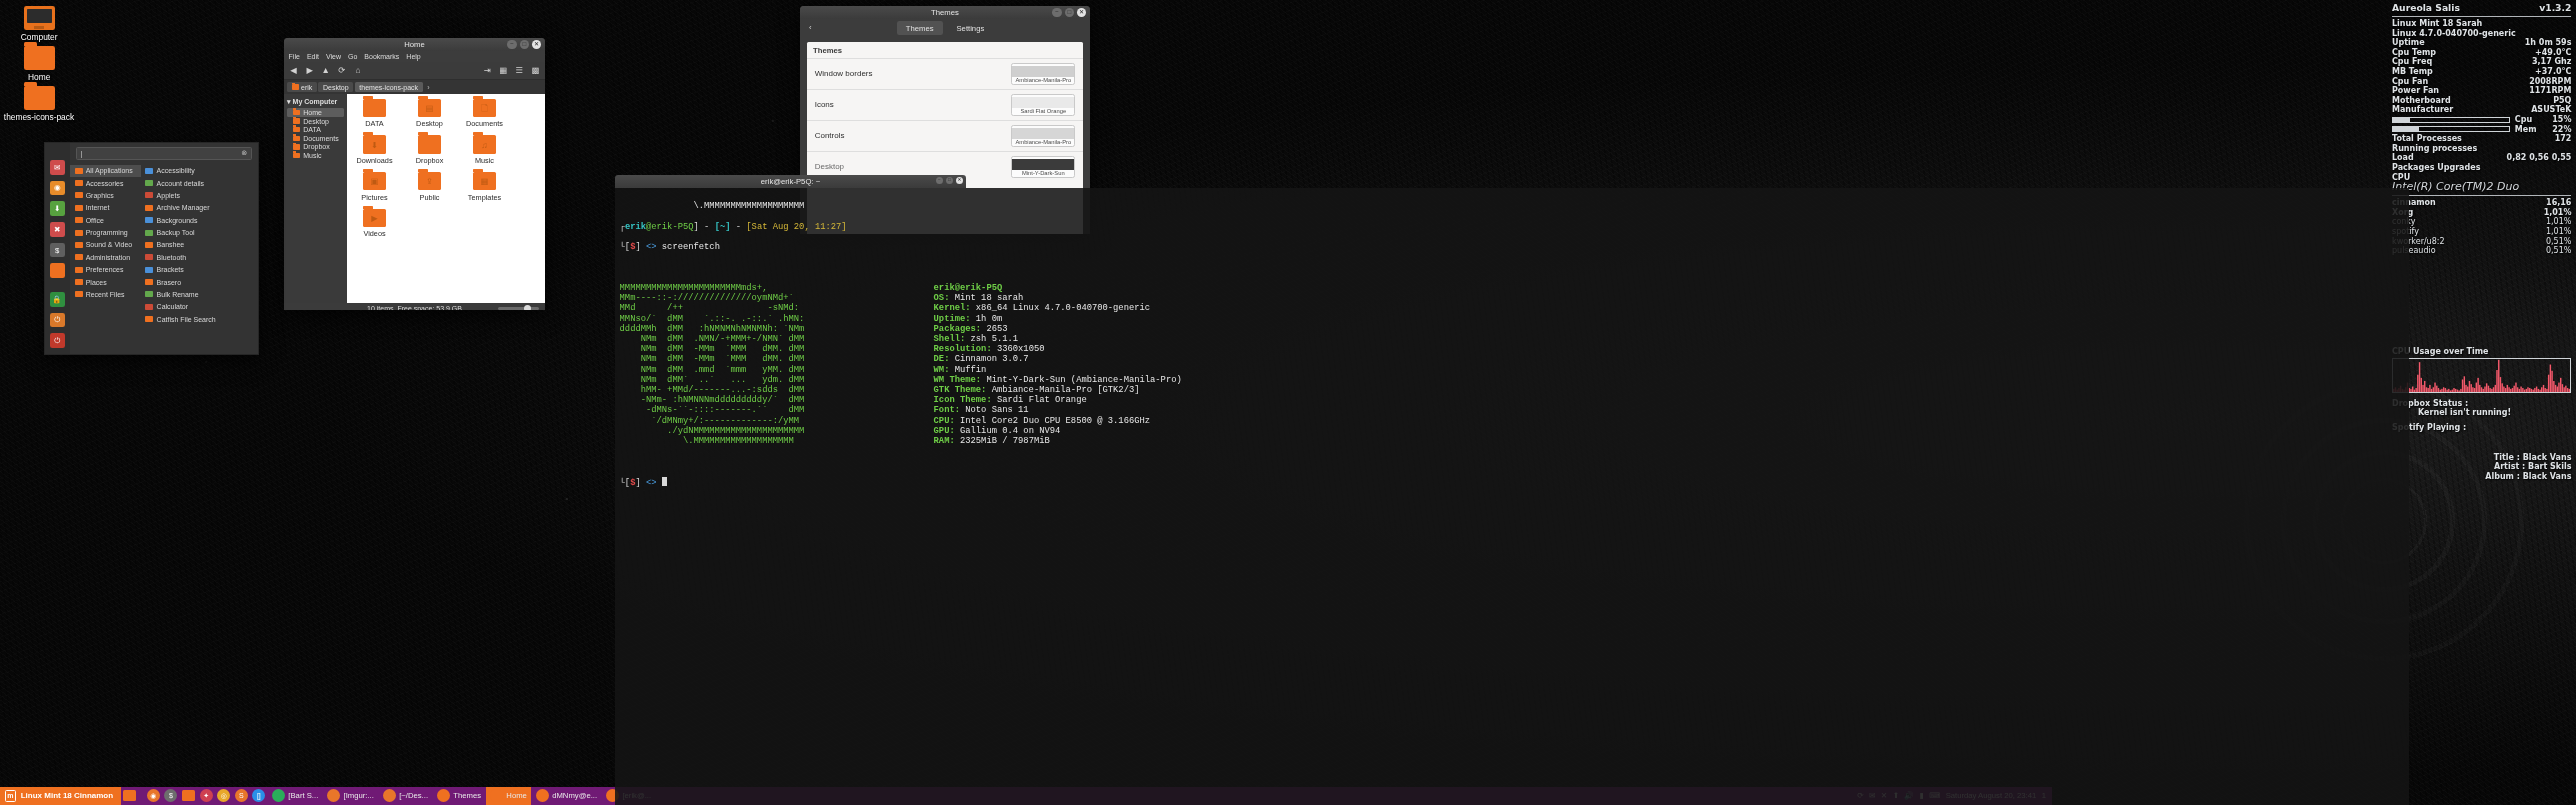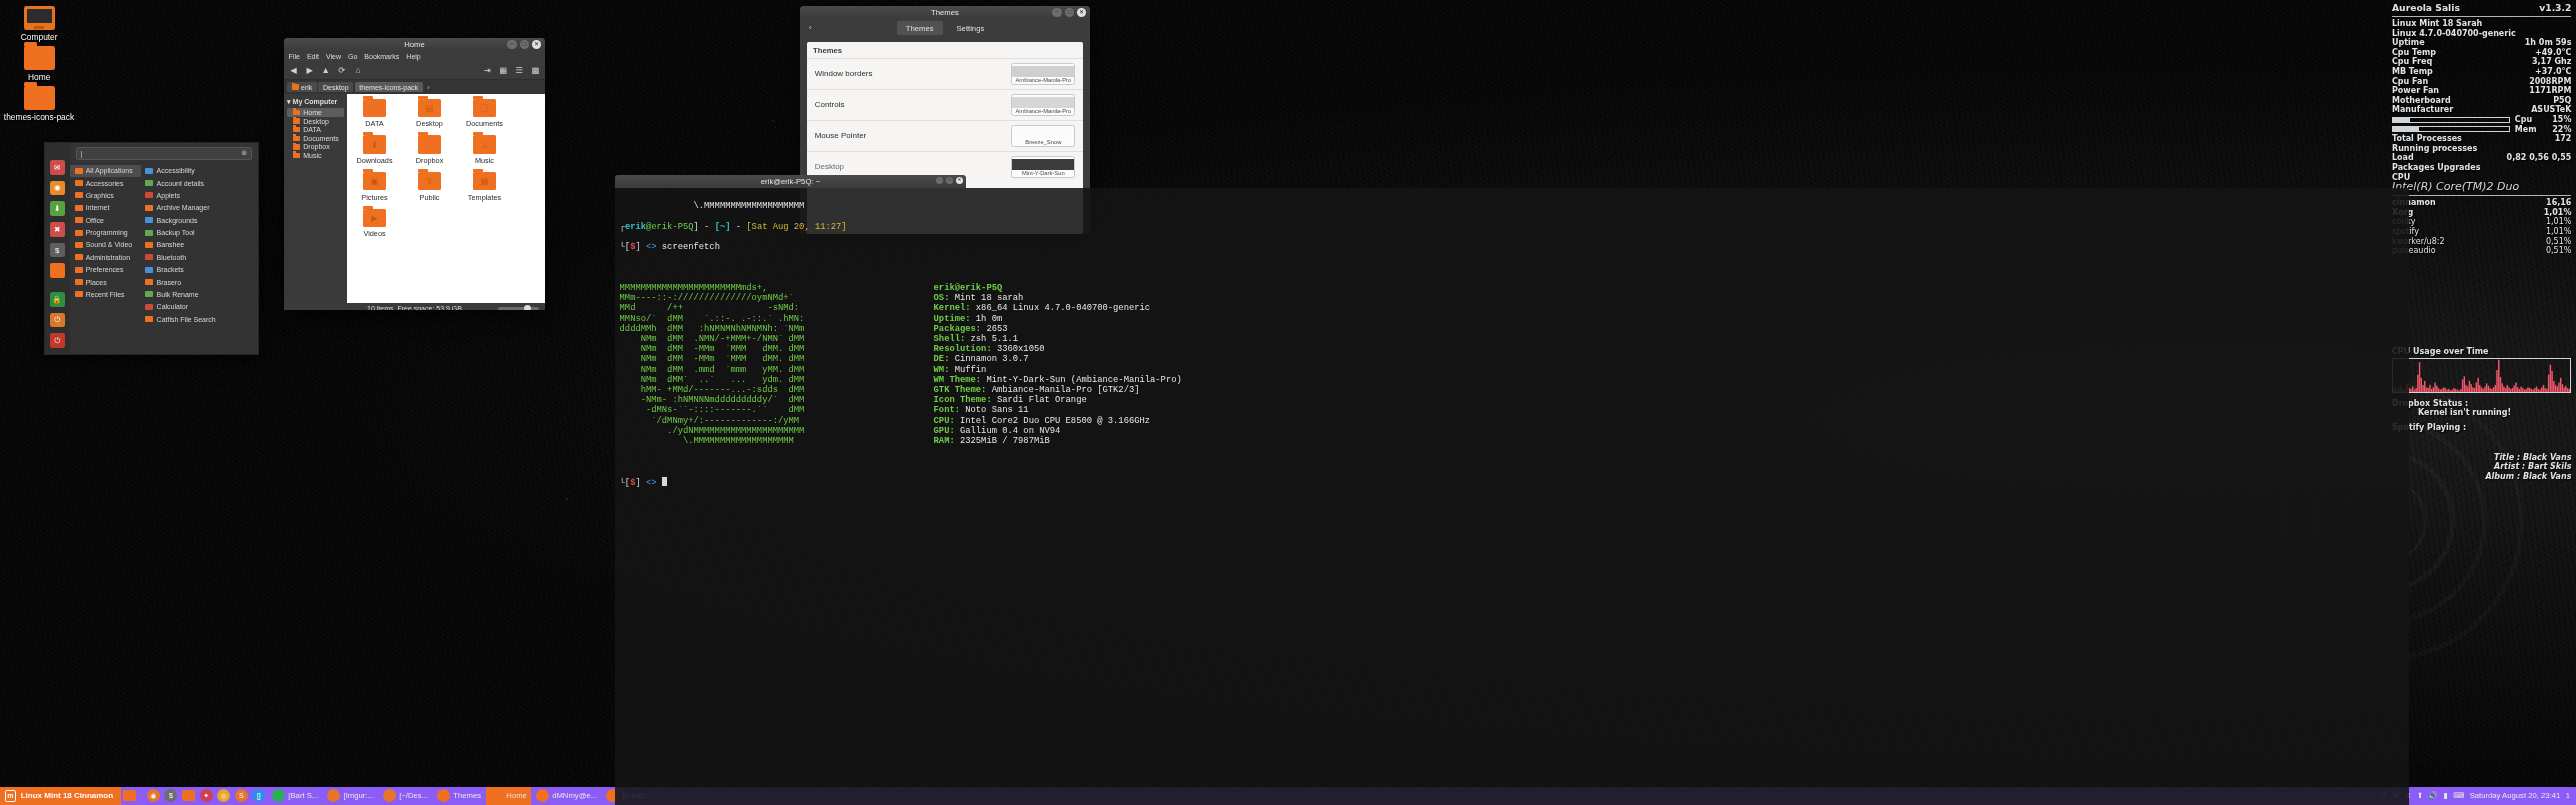--- a/index.html
+++ b/index.html
@@ -158,25 +158,25 @@
   .barline{ display:flex; align-items:center; gap:4.6px; font-weight:bold;}
   .bar{ flex:1; height:6.1px; border:0.8px solid #cfd4d8; position:relative;}
   .bar > i{ position:absolute; left:0; top:0; bottom:0; background:#cfd4d8; display:block;}
   .barline .lbl{ width:26px;} .barline .pct{ width:26px; text-align:right;}
   .proc{ display:flex; justify-content:space-between; }
   .proc.top{ font-weight:bold;}
   .graphbox{ border:0.8px solid #cfd4d8; height:35px; margin-top:1.5px; position:relative; overflow:hidden;}
   .graphbox svg{ position:absolute; left:0; bottom:0;}
   #conky .sec{ font-weight:bold; margin-top:5.4px;}
   #conky .indent{ padding-left:26px; font-weight:bold;}
-  #conky .rt{ text-align:right; font-weight:bold;font-style:italic;}
+  #conky .rt{ text-align:right; font-weight:bold;}
 
   
-  #taskbar{ position:absolute; left:0; bottom:0; width:2576px; height:18.4px;
-     background:#8b5cf6; display:flex; align-items:center; color:#e9e9e9; font-size:7.7px;justify-content:center;}
+  #taskbar{ position:absolute; left:0; bottom:0; width:2052px; height:18.4px;
+     background:#701a75; display:flex; align-items:center; color:#e9e9e9; font-size:7.7px;justify-content:center;}
   #menubtn{ height:18.4px; background:#ef7020; display:flex; align-items:center; gap:4.6px;
      padding:0 7.7px 0 4.6px; color:#fff; font-weight:bold; font-size:8px;}
   #menubtn .logo{ width:11.5px;height:11.5px;border:1.5px solid #fff;border-radius:1.5px;
      display:flex;align-items:center;justify-content:center;font-size:7px;font-weight:bold;}
   .tbicon{ width:13px;height:13px;border-radius:50%;display:flex;align-items:center;justify-content:center;
      font-size:7px;color:#fff;margin:0 2.3px;flex:0 0 auto;}
   .tbsq{ width:13px;height:10.7px;border-radius:1.5px;margin:0 2.3px;flex:0 0 auto;}
   .tbtask{ display:flex; align-items:center; gap:3.1px; padding:0 4.6px; height:18.4px; font-size:7.7px;}
   .tbtask.active{ background:#ef7020; }
   #tray{ margin-left:auto; display:flex; align-items:center; gap:5.4px; padding-right:6.1px; font-size:7.7px;}
@@ -326,31 +326,31 @@
     <div class="ctitle">Themes</div>
     <div id="theme-rows">
         <div class="trow">
           <span class="tlab">Window borders</span>
           <span class="tbtn">
             <span class="sw" style="background:#cfcfcf"></span>
             <span class="nm">Ambiance-Manila-Pro</span>
           </span>
         </div>
         <div class="trow">
+          <span class="tlab">Icons</span>
+          <span class="tbtn">
+            <span class="sw" style="background:#e9e9e9"></span>
+            <span class="nm">Sardi Flat Orange</span>
+          </span>
+        </div>
+        <div class="trow">
           <span class="tlab">Controls</span>
           <span class="tbtn">
             <span class="sw" style="background:#d6d6d6"></span>
             <span class="nm">Ambiance-Manila-Pro</span>
-          </span>
-        </div>
-        <div class="trow">
-          <span class="tlab">Mouse Pointer</span>
-          <span class="tbtn">
-            <span class="sw" style="background:#fbfbfb"></span>
-            <span class="nm">Breeze_Snow</span>
           </span>
         </div>
         <div class="trow last">
           <span class="tlab">Desktop</span>
           <span class="tbtn">
             <span class="sw" style="background:#3b3b3b"></span>
             <span class="nm">Mint-Y-Dark-Sun</span>
           </span>
         </div>
       </div>

